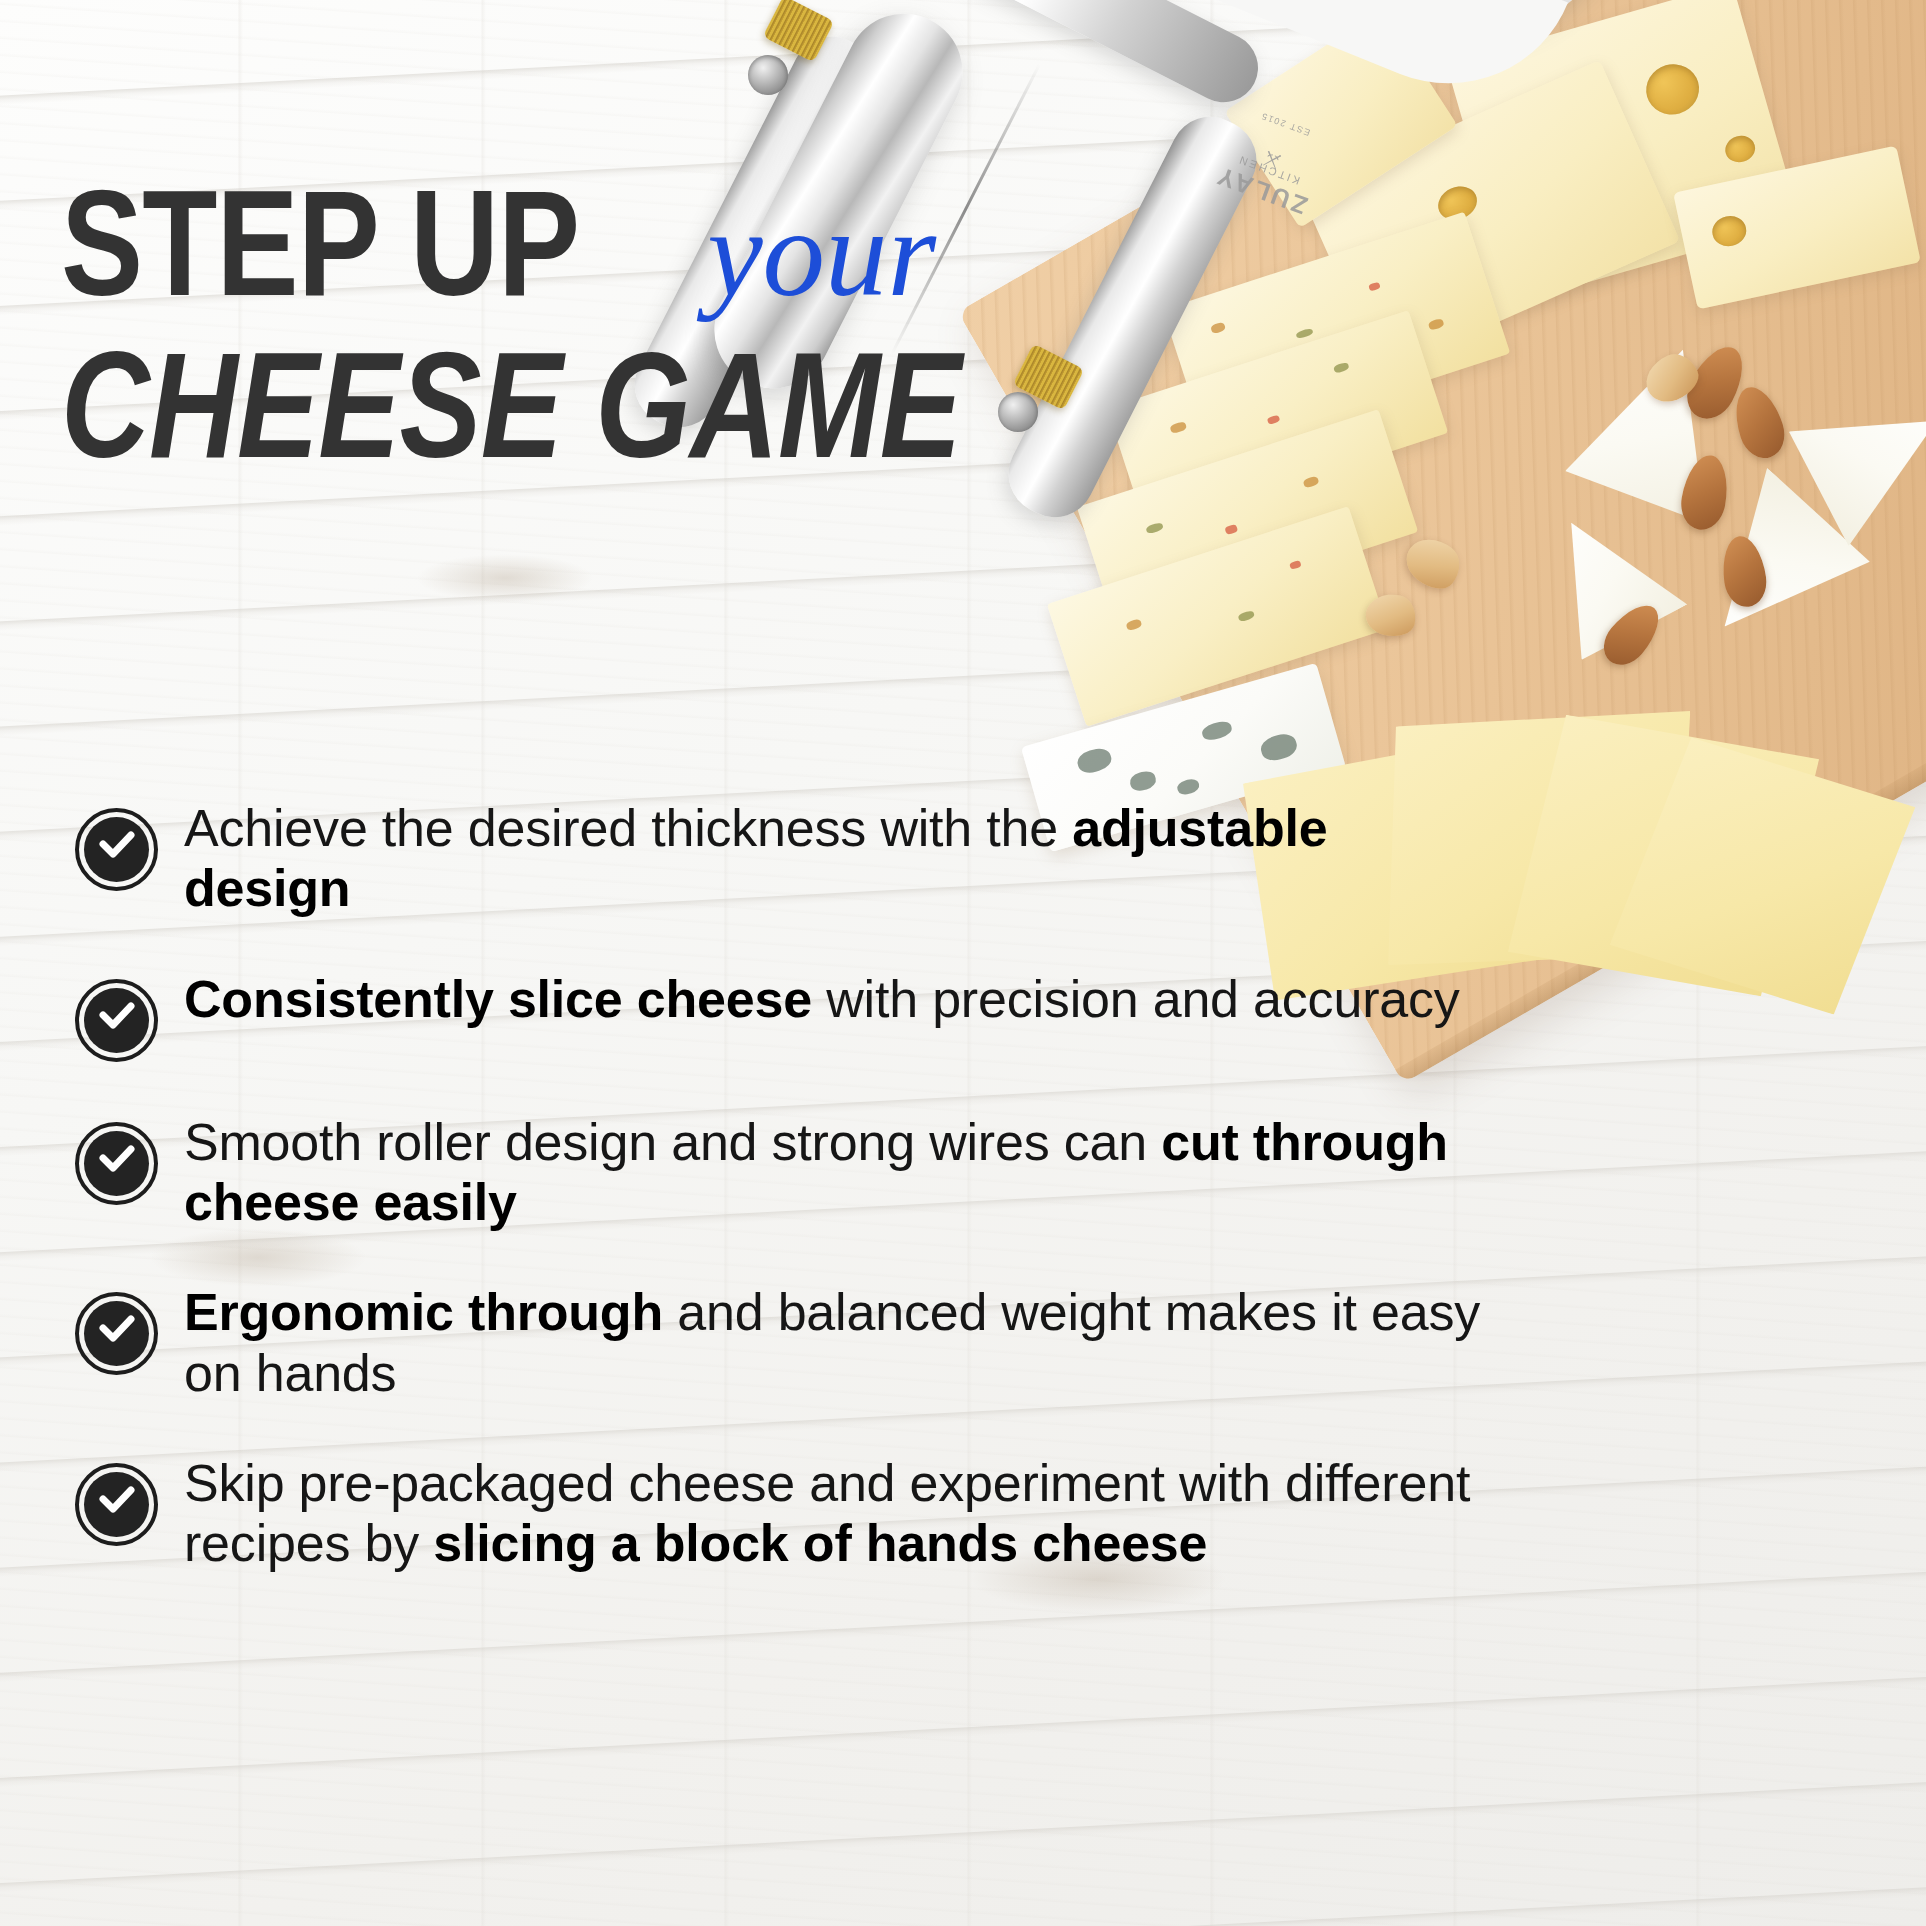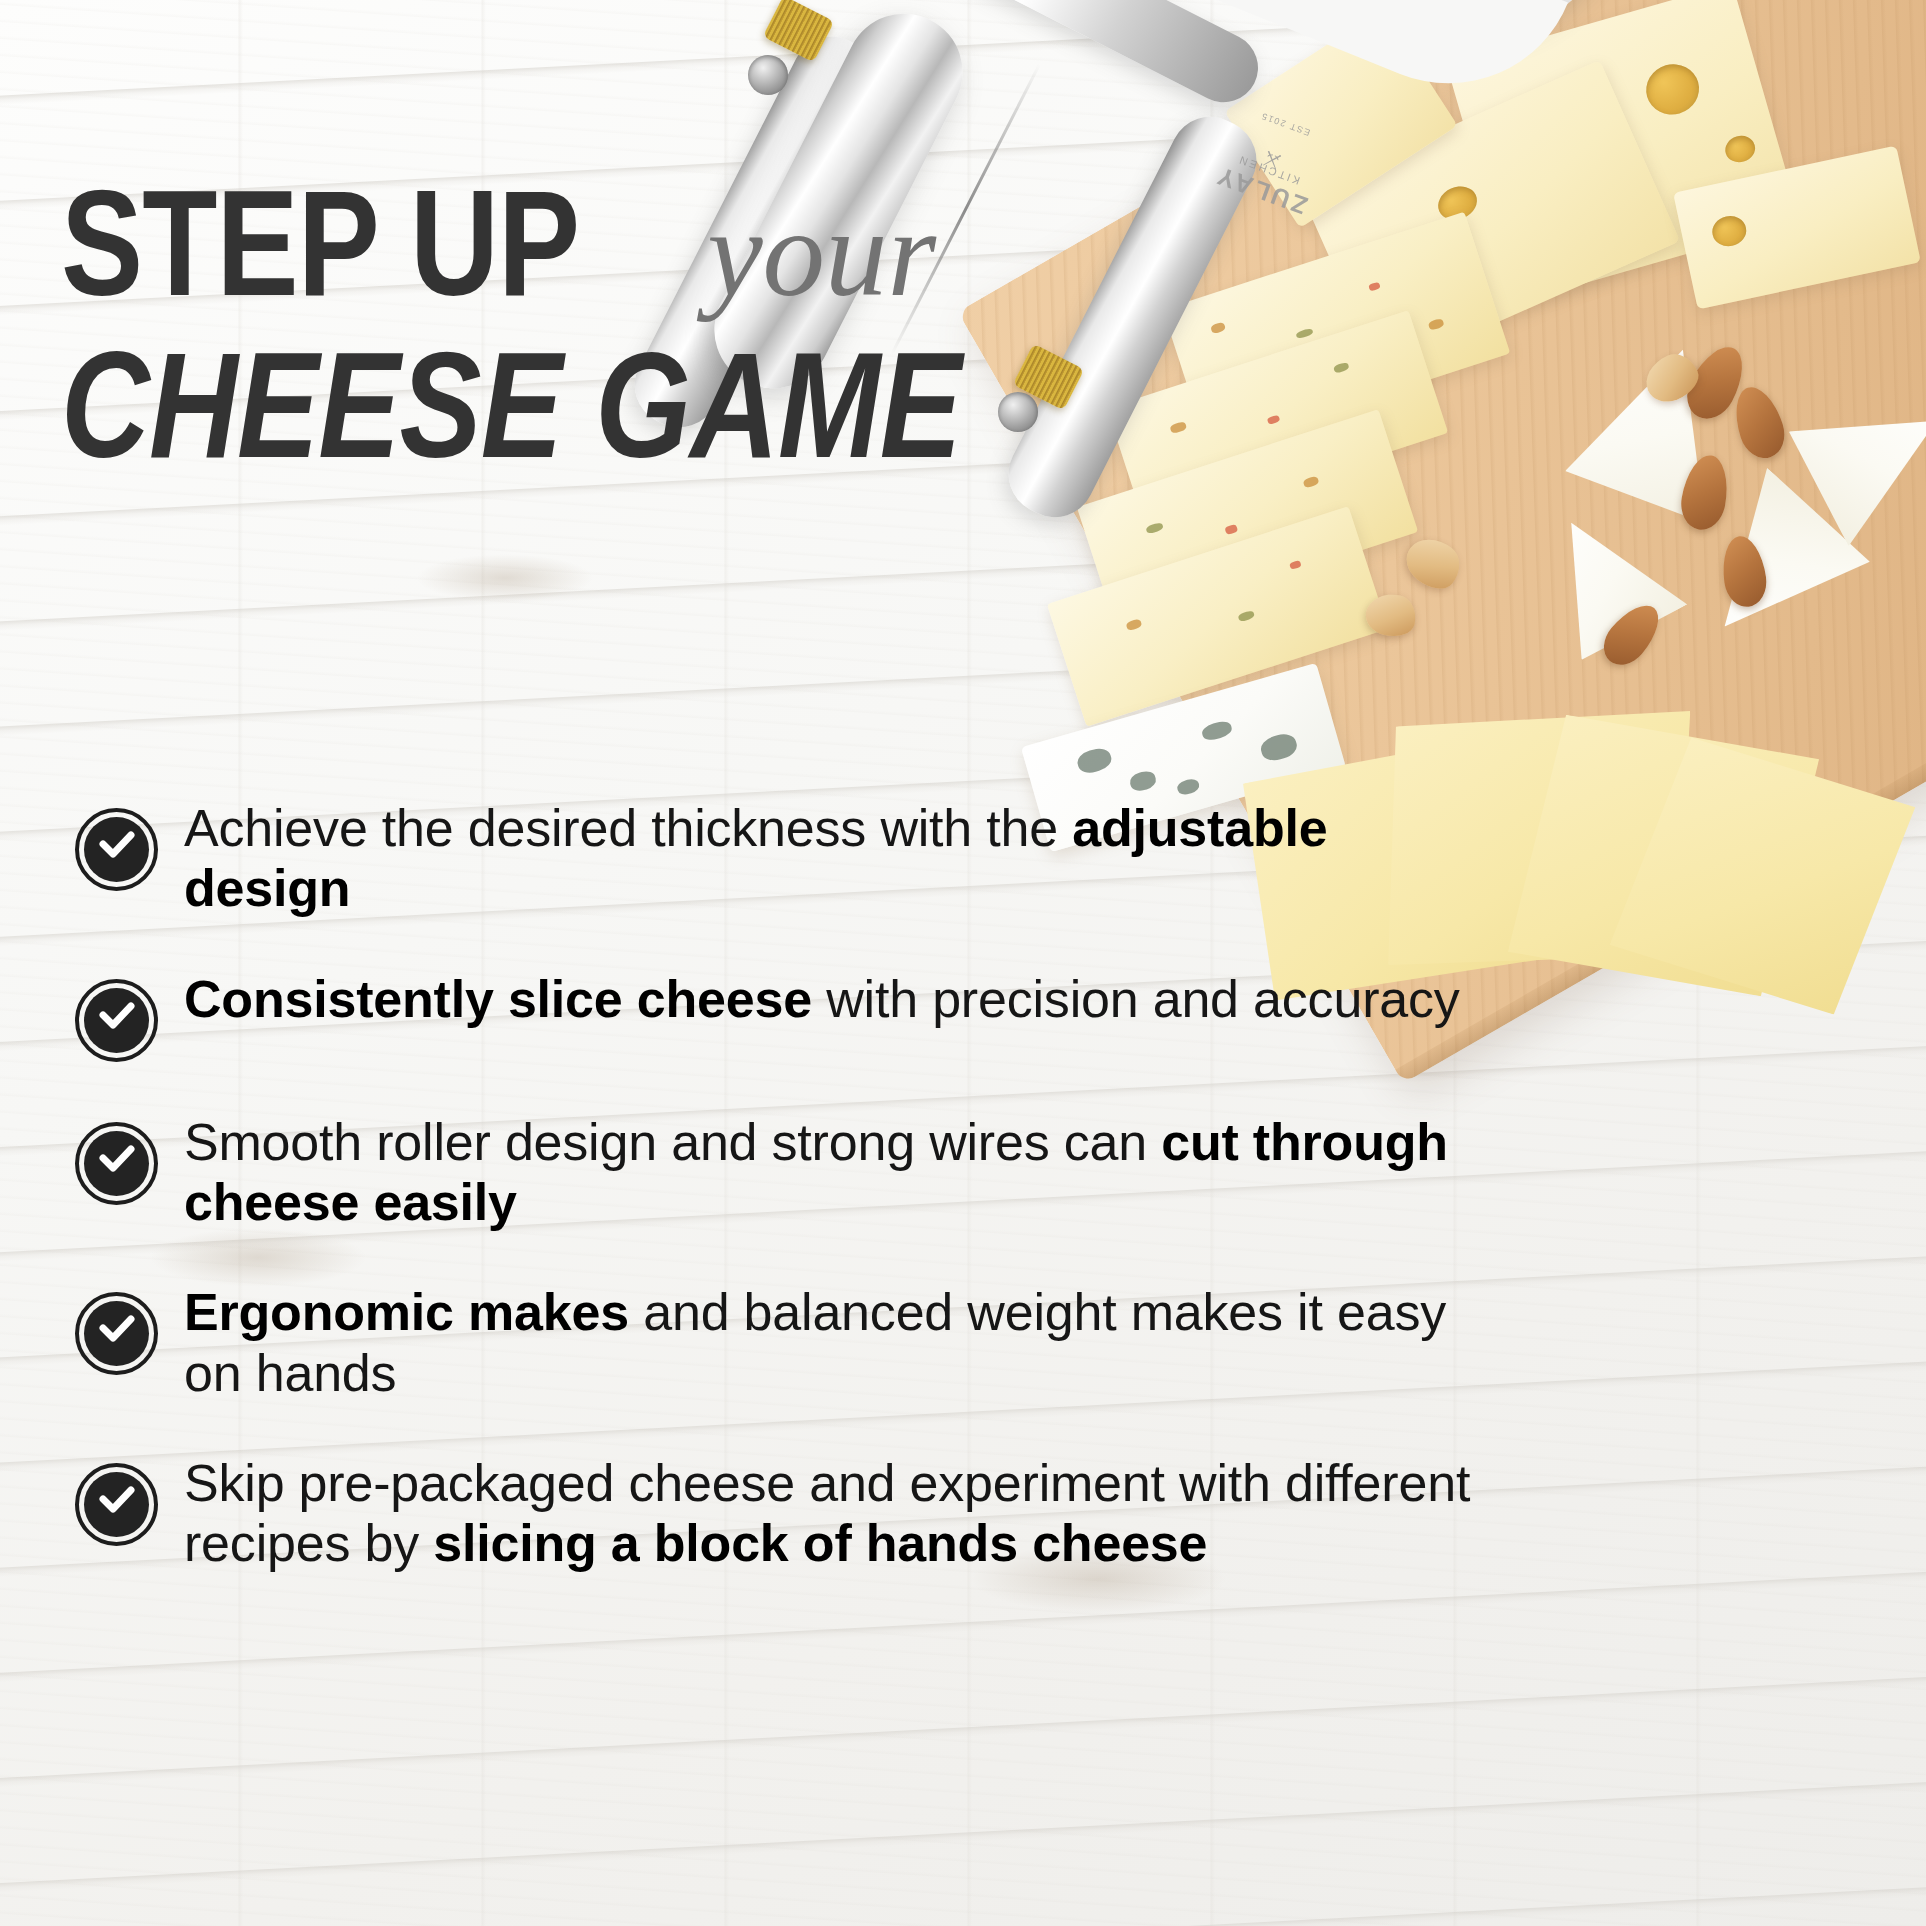--- a/index.html
+++ b/index.html
@@ -80,21 +80,21 @@
     transform-origin: left center;
     display: inline-block;
     vertical-align: baseline;
     color: #333333;
   }
   .hl-script {
     font-family: "Liberation Serif", "DejaVu Serif", serif;
     font-style: italic;
     font-weight: 400;
     font-size: 125px;
-    color: #737373;
+    color: #1d4ed8;
     display: inline-block;
     vertical-align: baseline;
     margin-left: 14px;
     letter-spacing: 0px;
   }
   .hl-line-2 { margin-top: 24px; font-style: italic; }
 
   
   .bullets {
     position: absolute;
@@ -484,21 +484,21 @@
         <div class="btext"><span>Smooth roller design and strong wires can </span><b>cut through cheese easily</b></div>
       </div>
       <div class="bullet">
         <div class="check-wrap">
           <div class="check-ring"></div>
           <div class="check-disc"></div>
           <svg class="check-mark" viewBox="0 0 40 40">
             <path d="M6 19 L16 29 L34 10" fill="none" stroke="#ffffff" stroke-width="7" stroke-linecap="round" stroke-linejoin="round"></path>
           </svg>
         </div>
-        <div class="btext"><b>Ergonomic makes</b><span> and balanced weight makes it easy on hands</span></div>
+        <div class="btext"><b>Ergonomic through</b><span> and balanced weight makes it easy on hands</span></div>
       </div>
       <div class="bullet">
         <div class="check-wrap">
           <div class="check-ring"></div>
           <div class="check-disc"></div>
           <svg class="check-mark" viewBox="0 0 40 40">
             <path d="M6 19 L16 29 L34 10" fill="none" stroke="#ffffff" stroke-width="7" stroke-linecap="round" stroke-linejoin="round"></path>
           </svg>
         </div>
         <div class="btext"><span>Skip pre-packaged cheese and experiment with different recipes by </span><b>slicing a block of hands cheese</b></div>

